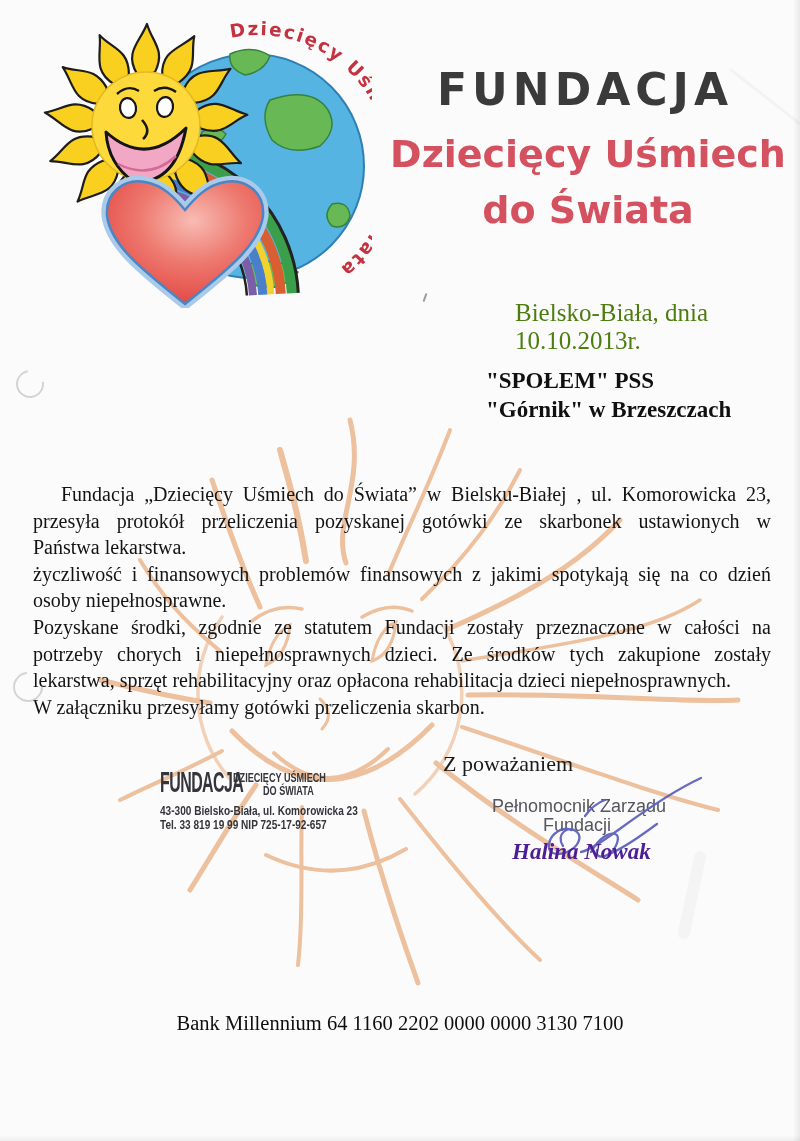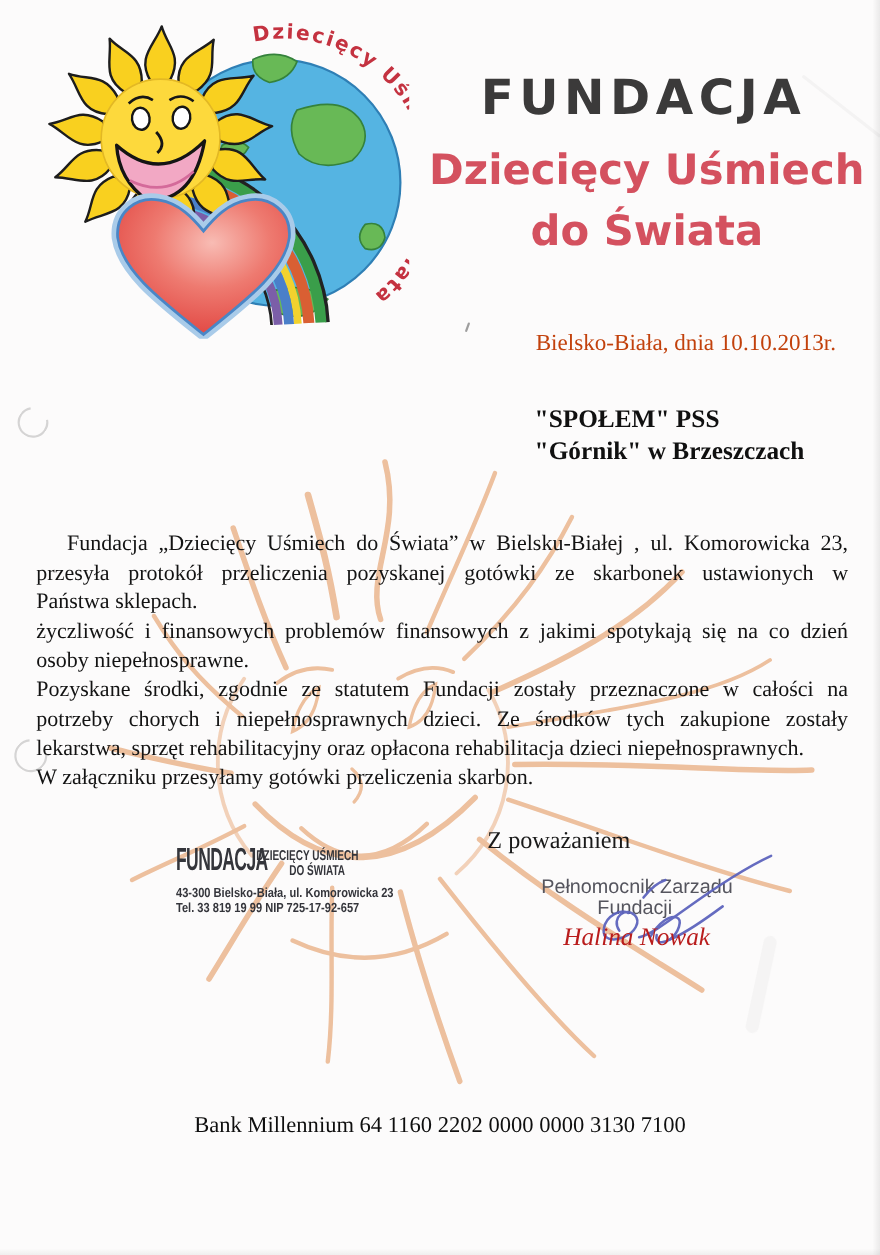--- a/index.html
+++ b/index.html
@@ -33,21 +33,21 @@
     letter-spacing:5px;color:#3b3a3a;
   }
   .lh-name1,.lh-name2{
     position:absolute;width:420px;text-align:center;
     font-family:"DejaVu Sans", sans-serif;font-weight:bold;color:#d4515f;
     letter-spacing:0px;
   }
   .lh-name1{left:378px;top:132px;font-size:38px;}
   .lh-name2{left:378px;top:188px;font-size:38px;}
 
-  .date-line{position:absolute;left:487px;top:299px;font-size:21px;color:#c2410c;}
+  .date-line{position:absolute;left:515px;top:299px;font-size:25px;color:#4d7c0f;}
 
   .recipient{position:absolute;left:486px;top:366px;font-size:23px;font-weight:bold;
     line-height:29px;color:#101010;}
 
   
   .body-block{position:absolute;left:33px;top:481px;width:738px;font-size:20px;
     line-height:26.6px;color:#131313;}
   .line{text-align:justify;text-align-last:justify;}
   .line.end{text-align-last:left;white-space:nowrap;}
   .line.indent{text-indent:28px;}
@@ -62,21 +62,21 @@
   .stamp .addr{left:10px;top:42px;font-size:12px;transform:scaleX(.84);}
   .stamp .tel{left:10px;top:56px;font-size:12px;transform:scaleX(.84);}
 
   
   .valediction{position:absolute;left:443px;top:751px;font-size:22px;color:#1a1a1a;}
   .signer-t1{position:absolute;left:492px;top:796px;font-family:"Liberation Sans",sans-serif;
     font-size:18px;color:#55555e;}
   .signer-t2{position:absolute;left:543px;top:815px;font-family:"Liberation Sans",sans-serif;
     font-size:18px;color:#55555e;}
   .signer-name{position:absolute;left:512px;top:839px;font-size:23px;font-style:italic;
-    font-weight:normal;color:#b91c1c;}
+    font-weight:bold;color:#4c1d95;}
 
   
   .footer-line{position:absolute;left:0;width:100%;text-align:center;font-size:20.5px;
     color:#0e0e0e;white-space:pre;}
   .footer-line.f1{top:988px;}
   .footer-line.f2{top:1012px;}
 </style>
 </head>
 <body>
 
@@ -195,21 +195,21 @@
   <div class="date-line">Bielsko-Biała, dnia 10.10.2013r.</div>
 
   <div class="recipient">
     <div>"SPOŁEM" PSS</div>
     <div>"Górnik" w Brzeszczach</div>
   </div>
 
   <div class="body-block">
     <div class="line indent">Fundacja „Dziecięcy Uśmiech do Świata” w Bielsku-Białej , ul. Komorowicka 23,</div>
     <div class="line">przesyła protokół przeliczenia pozyskanej gotówki ze skarbonek ustawionych w</div>
-    <div class="line end">Państwa sklepach.</div>
+    <div class="line end">Państwa lekarstwa.</div>
     <div class="line">życzliwość i finansowych problemów finansowych z jakimi spotykają się na co dzień</div>
     <div class="line end">osoby niepełnosprawne.</div>
     <div class="line">Pozyskane środki, zgodnie ze statutem Fundacji zostały przeznaczone w całości na</div>
     <div class="line">potrzeby chorych i niepełnosprawnych dzieci. Ze środków tych zakupione zostały</div>
     <div class="line end">lekarstwa, sprzęt rehabilitacyjny oraz opłacona rehabilitacja dzieci niepełnosprawnych.</div>
     <div class="line end">W załączniku przesyłamy gotówki przeliczenia skarbon.</div>
   </div>
 
   <div class="stamp">
     <div class="big">FUNDACJA</div>

